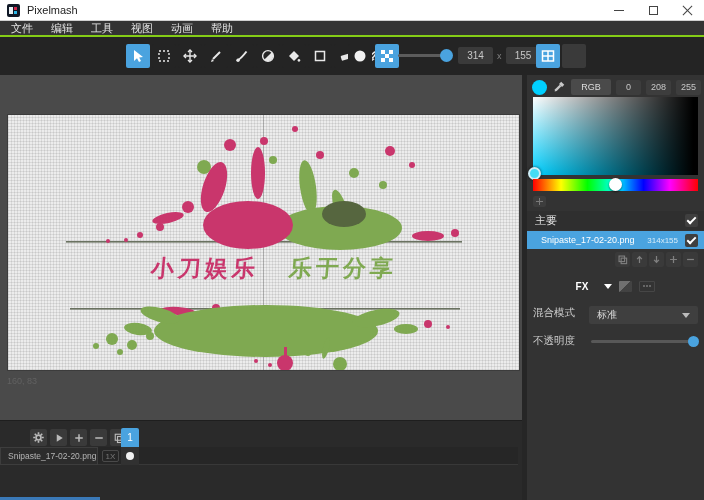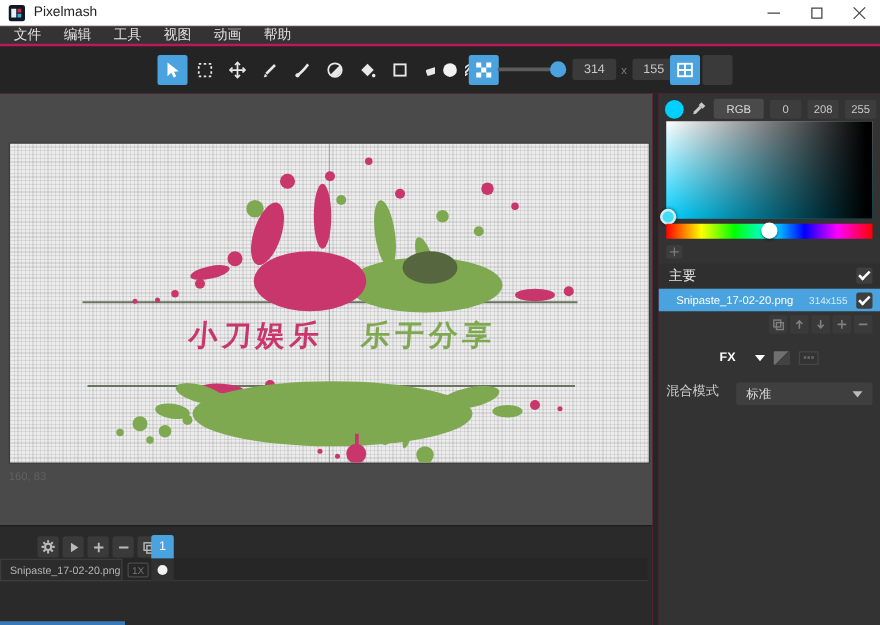--- a/index.html
+++ b/index.html
@@ -1,17 +1,17 @@
 <!DOCTYPE html>
 <html><head>
 <meta charset="utf-8">
 <style>
   html,body{margin:0;padding:0;background:#181818;}
   #app{position:relative;width:704px;height:500px;overflow:hidden;
-       font-family:"Liberation Sans",sans-serif;background:#be185d;user-select:none;}
+       font-family:"Liberation Sans",sans-serif;background:#84cc16;user-select:none;}
   #app *{box-sizing:border-box;}
 
   
   .titlebar{position:absolute;top:0;left:0;width:704px;height:21px;background:#ffffff;
             border-bottom:1px solid #cfcfcf;display:flex;align-items:center;}
   .app-icon{width:13px;height:13px;margin-left:7px;border-radius:2px;background:#101826;
             position:relative;overflow:hidden;}
   .app-icon i{position:absolute;display:block;}
   .app-icon .p1{left:2px;top:3px;width:4px;height:7px;background:#e9eef2;}
   .app-icon .p2{left:7px;top:3px;width:3px;height:3px;background:#d42a4f;}
@@ -479,16 +479,22 @@
     </div>
 
     <div class="blend-row">
       <span class="prop-label">混合模式</span>
       <div class="dropdown">
         <span class="dropdown-value">标准</span>
         <span class="caret-down"></span>
       </div>
     </div>
 
+    <div class="opacity-row">
+      <span class="prop-label">不透明度</span>
+      <div class="op-track">
+        <div class="op-handle"></div>
+      </div>
+    </div>
 
   </div>
 
 </div>
 
 </body></html>

